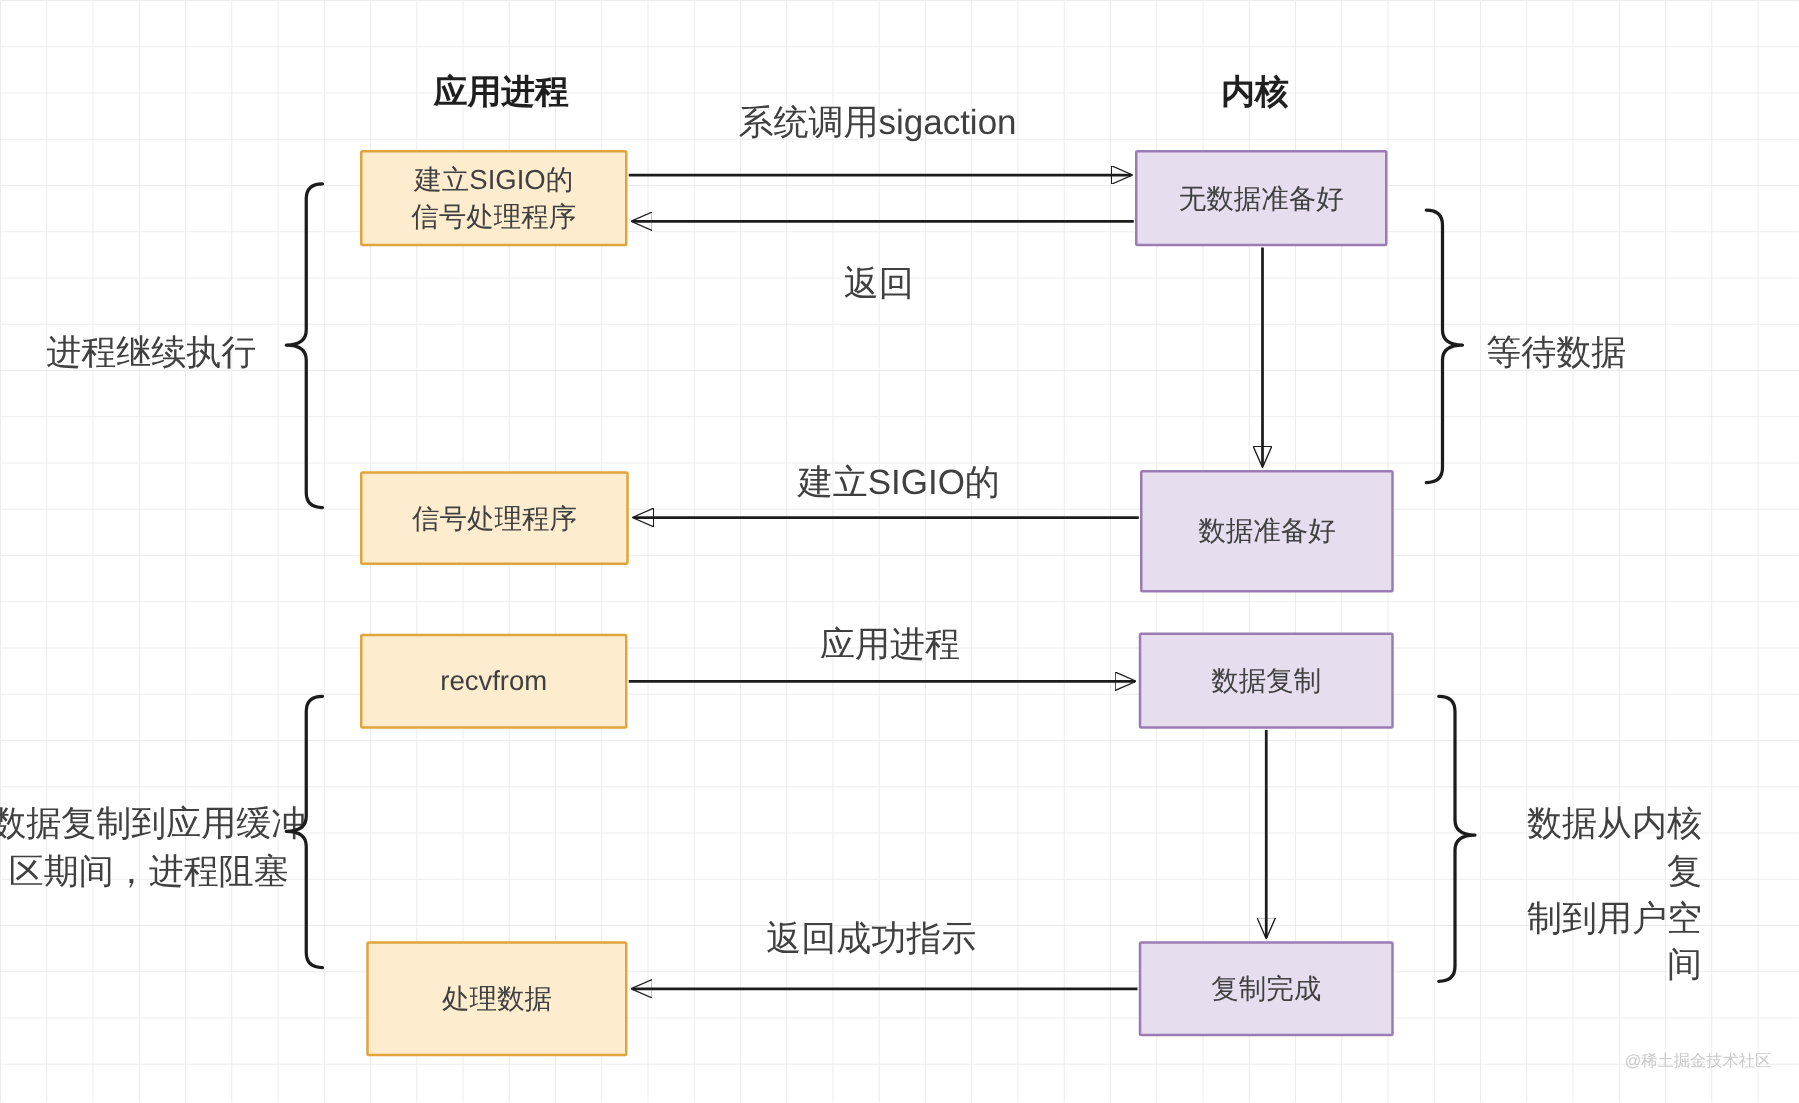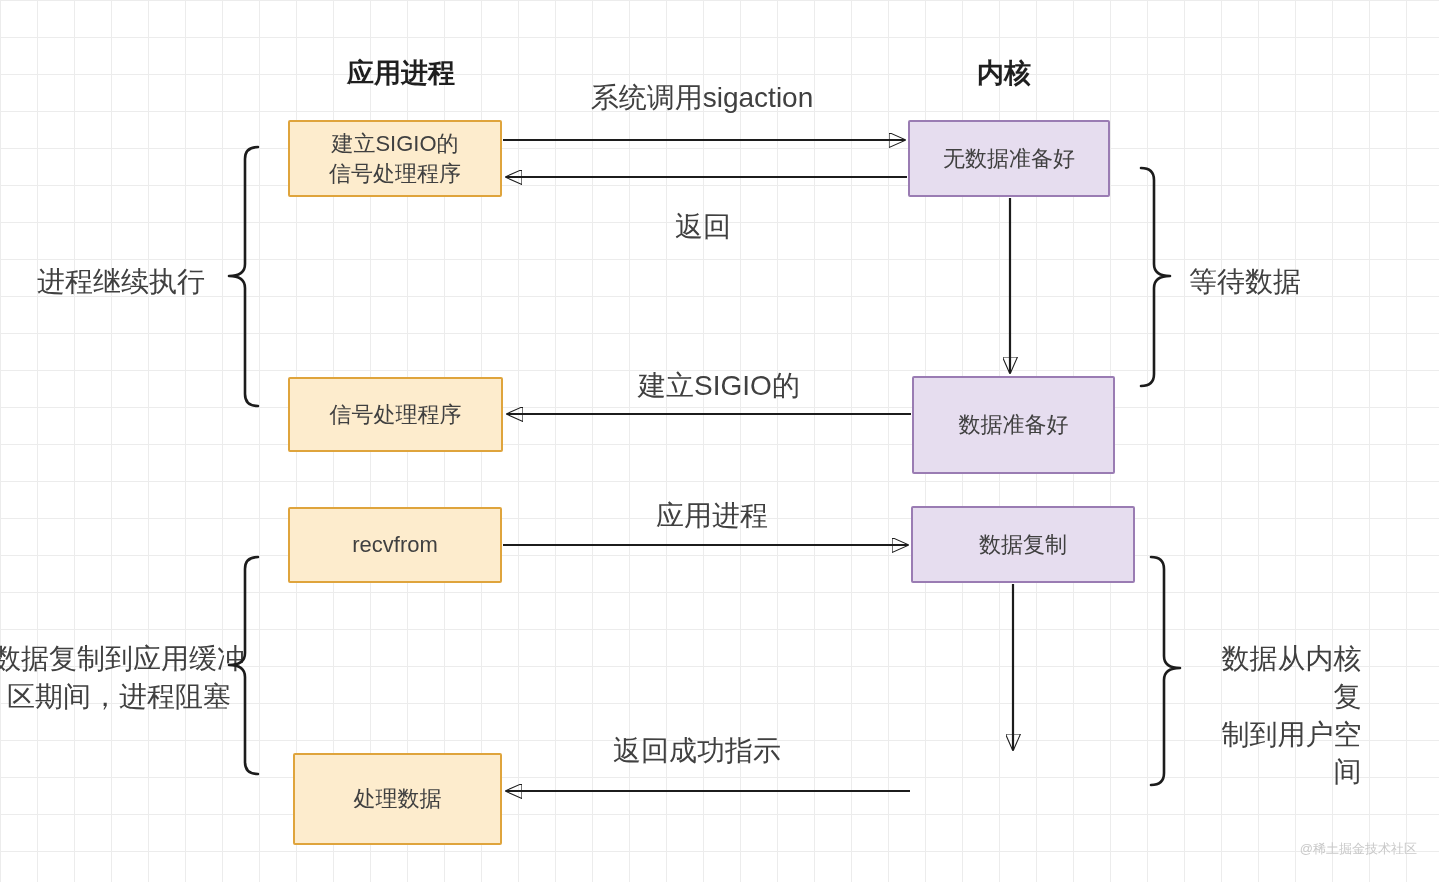--- a/index.html
+++ b/index.html
@@ -25,21 +25,21 @@
     border-radius:2px;box-sizing:border-box;
   }
   .box.app{background:var(--app-box-fill);border:2px solid var(--app-box-border);}
   .box.kernel{background:var(--kernel-box-fill);border:2px solid var(--kernel-box-border);text-align:center;}
   .b-app1{left:288px;top:120px;width:214px;height:77px;}
   .b-app2{left:288px;top:377px;width:215px;height:75px;}
   .b-app3{left:288px;top:507px;width:214px;height:76px;}
   .b-app4{left:293px;top:753px;width:209px;height:92px;}
   .b-k1{left:908px;top:120px;width:202px;height:77px;}
   .b-k2{left:912px;top:376px;width:203px;height:98px;}
-  .b-k3{left:911px;top:506px;width:224px;height:77px;}
+  .b-k3{left:911px;top:506px;width:204px;height:77px;}
   .b-k4{left:911px;top:753px;width:204px;height:76px;}
   .lbl{
     position:absolute;transform:translateX(-50%);
     font-size:28px;white-space:nowrap;color:var(--text);
   }
   .title{position:absolute;transform:translateX(-50%);font-weight:bold;
     font-size:27px;color:var(--title);white-space:nowrap;}
   .t-left{left:401px;top:55px;}
   .t-right{left:1004px;top:55px;}
   .l-sigaction{left:702px;top:79px;}
@@ -68,20 +68,21 @@
 
   <div class="box app b-app1">建立SIGIO的
 信号处理程序</div>
   <div class="box app b-app2">信号处理程序</div>
   <div class="box app b-app3">recvfrom</div>
   <div class="box app b-app4">处理数据</div>
 
   <div class="box kernel b-k1">无数据准备好</div>
   <div class="box kernel b-k2">数据准备好</div>
   <div class="box kernel b-k3">数据复制</div>
+  <div class="box kernel b-k4">复制完成</div>
 
   <div class="lbl l-sigaction">系统调用sigaction</div>
   <div class="lbl l-return">返回</div>
   <div class="lbl l-pass">建立SIGIO的</div>
   <div class="lbl l-syscall">应用进程</div>
   <div class="lbl l-retsucc">返回成功指示</div>
 
   <div class="lbl l-proc">进程继续执行</div>
   <div class="lbl l-wait">等待数据</div>
   <div class="lbl l-copyblock">数据复制到应用缓冲

